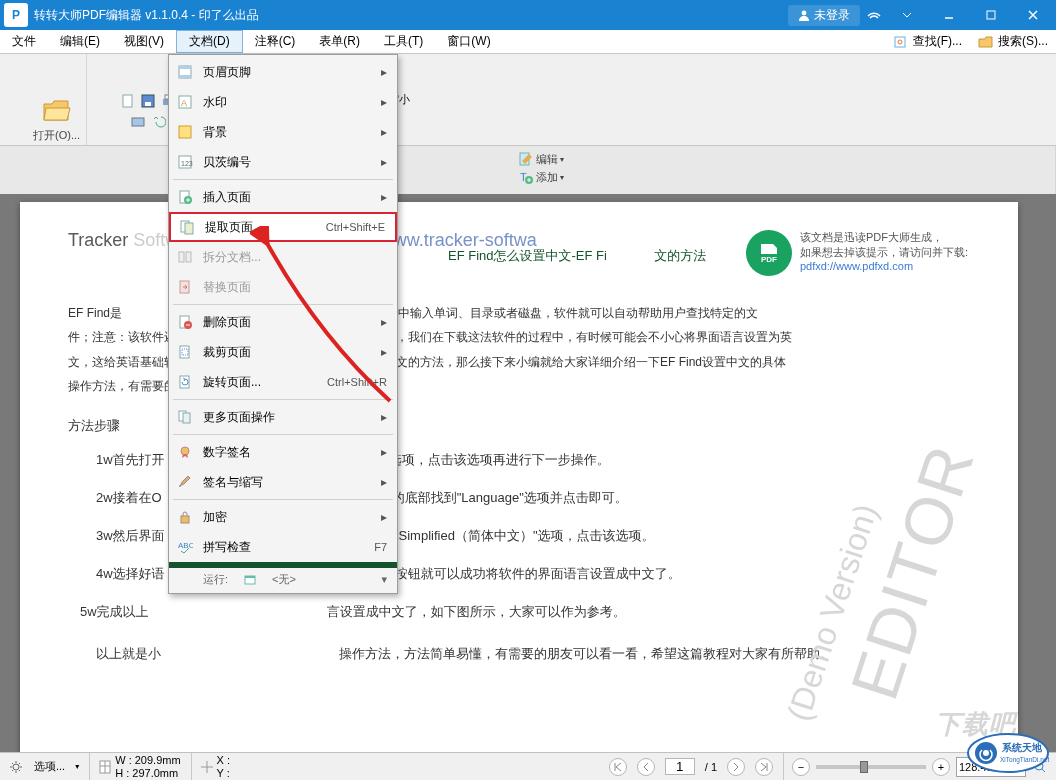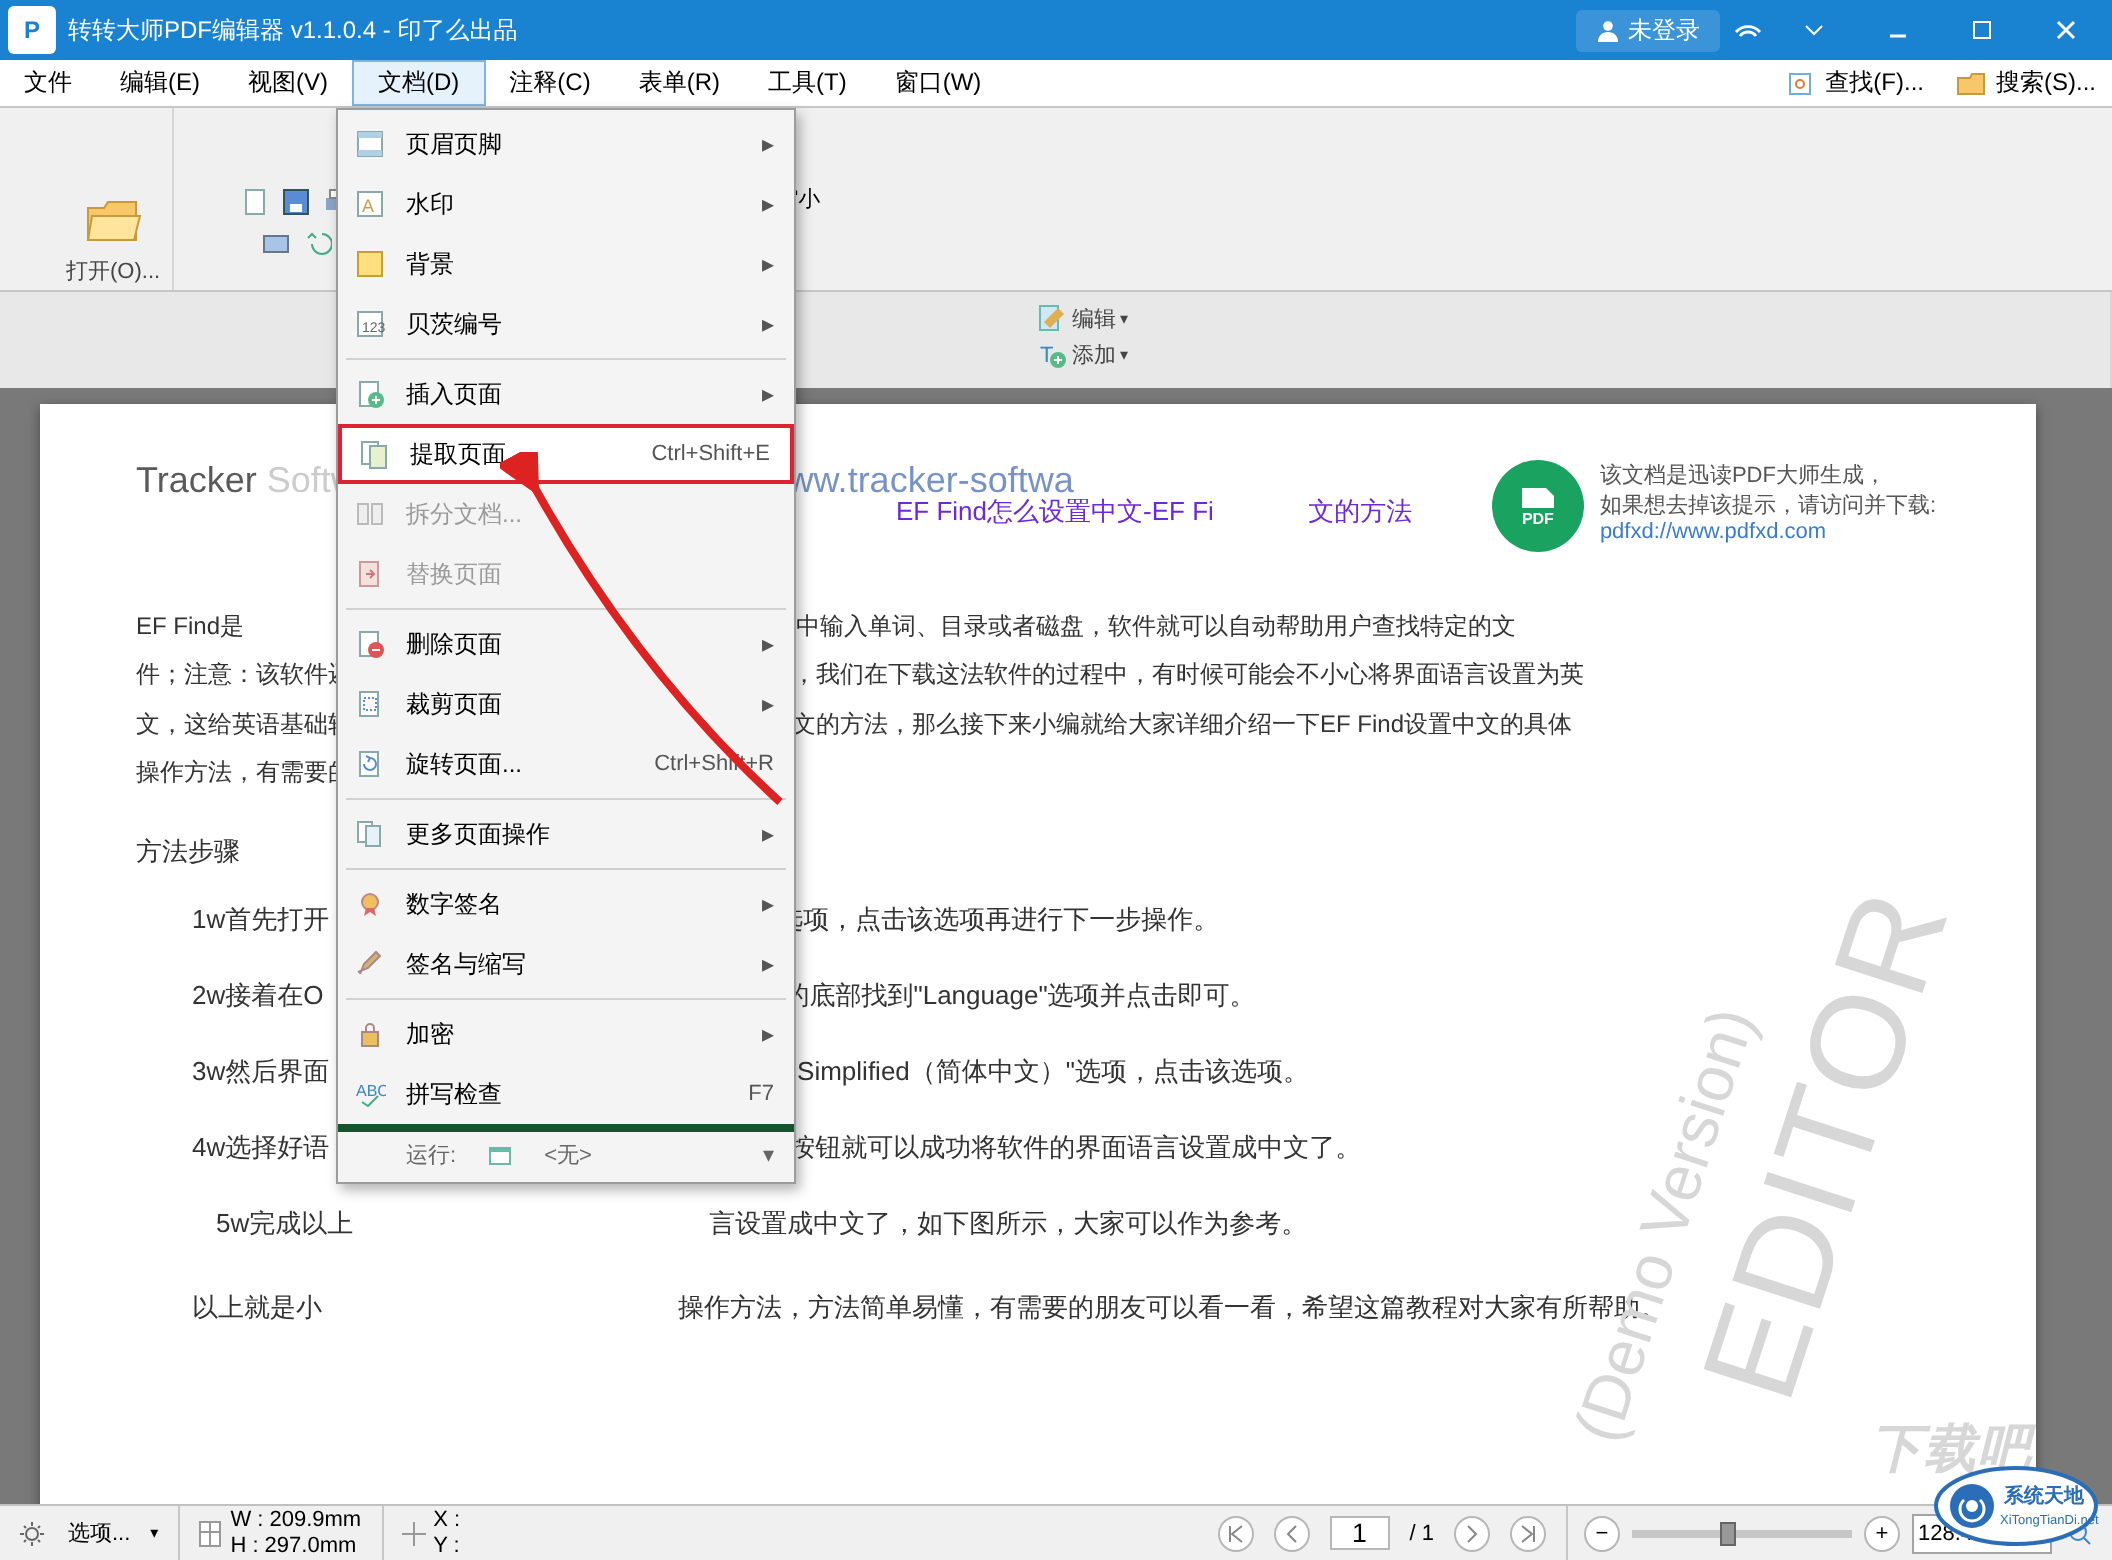--- a/index.html
+++ b/index.html
@@ -59,21 +59,21 @@
 
 .dropdown { position:absolute; left:168px; top:54px; width:230px; background:#f4f4f4; border:1px solid #9c9c9c; box-shadow:2px 3px 6px rgba(0,0,0,.3); z-index:100; font-size:12px; padding:2px 0; }
 .dropdown .mi { display:flex;align-items:center;height:30px;padding:0 10px 0 6px;gap:8px; }
 .dropdown .mi .mic { width:20px;height:20px;display:flex;align-items:center;justify-content:center; }
 .dropdown .mi .lbl { flex:1; }
 .dropdown .mi .arrow { color:#555; }
 .dropdown .mi .sc { color:#555; font-size:11px; }
 .dropdown .mi.disabled { color:#9a9a9a; }
 .dropdown .mi.sel { border:2px solid #d23; background:#fff; }
 .dropdown hr { border:none;border-top:1px solid #d0d0d0;margin:2px 4px; }
-.dropdown .run { padding:4px 10px 4px 34px; display:flex;align-items:center;gap:16px; font-size:11px;color:#666; border-top:4px solid #14532d; }
+.dropdown .run { padding:4px 10px 4px 34px; display:flex;align-items:center;gap:16px; font-size:11px;color:#666; border-top:6px solid #14532d; }
 
 .redarrow { position:absolute; left:250px; top:226px; z-index:101; pointer-events:none; }
 
 .siteBadge { position:absolute; right:6px; bottom:6px; width:84px; height:42px; z-index:50; }
 .dlwm { position:absolute; right:40px; bottom:38px; font-size:26px; font-weight:bold; color:#d7d7d7; letter-spacing:1px; pointer-events:none; font-style:italic; }
 
 svg { display:block; }
 </style>
 </head>
 <body>
@@ -461,21 +461,21 @@
 </div>
 
 <div class="doc">
   <div class="page">
     <div style="display:flex;align-items:flex-start;gap:20px">
       <div style="flex:1">
         <div class="hdr1"><span>Tracker </span><span style="color:#ccc">Software</span> <span>(Canada) Ltd. • </span><span class="hdr-link">http://www.tracker-softwa</span></div>
       </div>
     </div>
     <div class="hdr-row" style="justify-content:flex-end;margin-top:-4px">
-      <div style="flex:1;text-align:left;margin-left:380px;color:#6d28d9;font-size:13px">
+      <div style="flex:1;text-align:left;margin-left:380px;color:#14532d;font-size:13px">
         <span>EF Find怎么设置中文-EF Fi</span>
         <span style="display:inline-block;width:40px"></span>
         <span>文的方法</span>
       </div>
     </div>
     <div style="position:absolute;right:50px;top:28px;text-align:left;font-size:11px;color:#555;display:flex;gap:8px;align-items:flex-start">
       <div class="pdfbadge">
           <svg width="20" height="14">
             <path d="M2 12V2h12l4 4v6" fill="#fff"></path>
           </svg>
@@ -493,21 +493,21 @@
       <p><span>件；注意：该软件还</span><span style="display:inline-block;width:160px"></span><span>持多国语言，我们在下载这法软件的过程中，有时候可能会不小心将界面语言设置为英</span></p>
       <p><span>文，这给英语基础较</span><span style="display:inline-block;width:160px"></span><span>掌握设置中文的方法，那么接下来小编就给大家详细介绍一下EF Find设置中文的具体</span></p>
       <p>操作方法，有需要的</p>
     </div>
     <p style="margin-top:18px;font-size:13px">方法步骤</p>
     <div class="steps" style="margin-top:12px">
       <p style="margin-left:28px"><span>1w首先打开</span><span style="display:inline-block;width:170px"></span><span>"Options"选项，点击该选项再进行下一步操作。</span></p>
       <p style="margin-left:28px;margin-top:16px"><span>2w接着在O</span><span style="display:inline-block;width:178px"></span><span>在下拉框的底部找到"Language"选项并点击即可。</span></p>
       <p style="margin-left:28px;margin-top:16px"><span>3w然后界面</span><span style="display:inline-block;width:178px"></span><span>"Chinese Simplified（简体中文）"选项，点击该选项。</span></p>
       <p style="margin-left:28px;margin-top:16px"><span>4w选择好语</span><span style="display:inline-block;width:178px"></span><span>，点击该按钮就可以成功将软件的界面语言设置成中文了。</span></p>
-      <p style="margin-left:40px;margin-top:16px"><span>5w完成以上</span><span style="display:inline-block;width:178px"></span><span>言设置成中文了，如下图所示，大家可以作为参考。</span></p>
+      <p style="margin-left:12px;margin-top:16px"><span>5w完成以上</span><span style="display:inline-block;width:178px"></span><span>言设置成中文了，如下图所示，大家可以作为参考。</span></p>
       <p style="margin-left:28px;margin-top:20px"><span>以上就是小</span><span style="display:inline-block;width:178px"></span><span>操作方法，方法简单易懂，有需要的朋友可以看一看，希望这篇教程对大家有所帮助。</span></p>
     </div>
 
     <div class="wm">
       <svg viewBox="0 0 340 440">
           <text x="260" y="400" transform="rotate(-72 260 400)" font-size="70" fill="#d7d7d7" font-family="Arial" letter-spacing="2">EDITOR</text>
           <text x="170" y="420" transform="rotate(-72 170 420)" font-size="34" fill="#d7d7d7" font-family="Arial">(Demo Version)</text>
         </svg>
     </div>
   </div>

